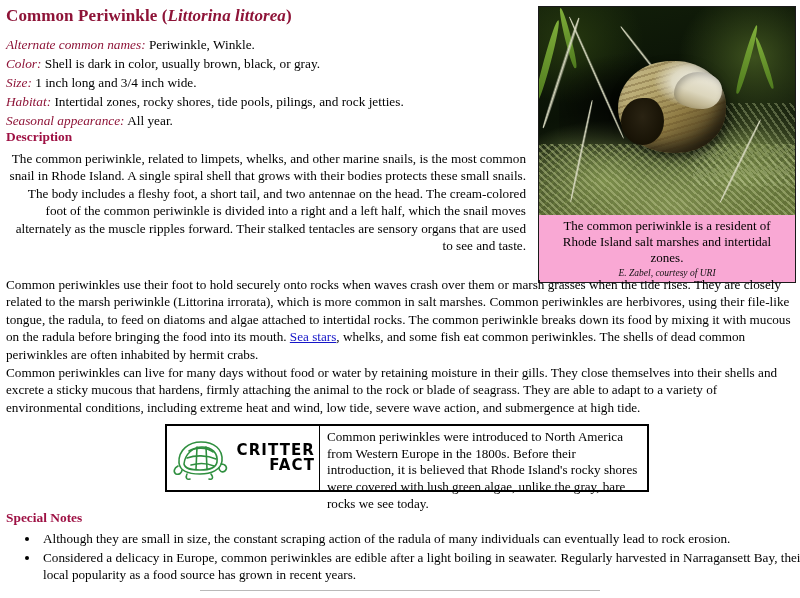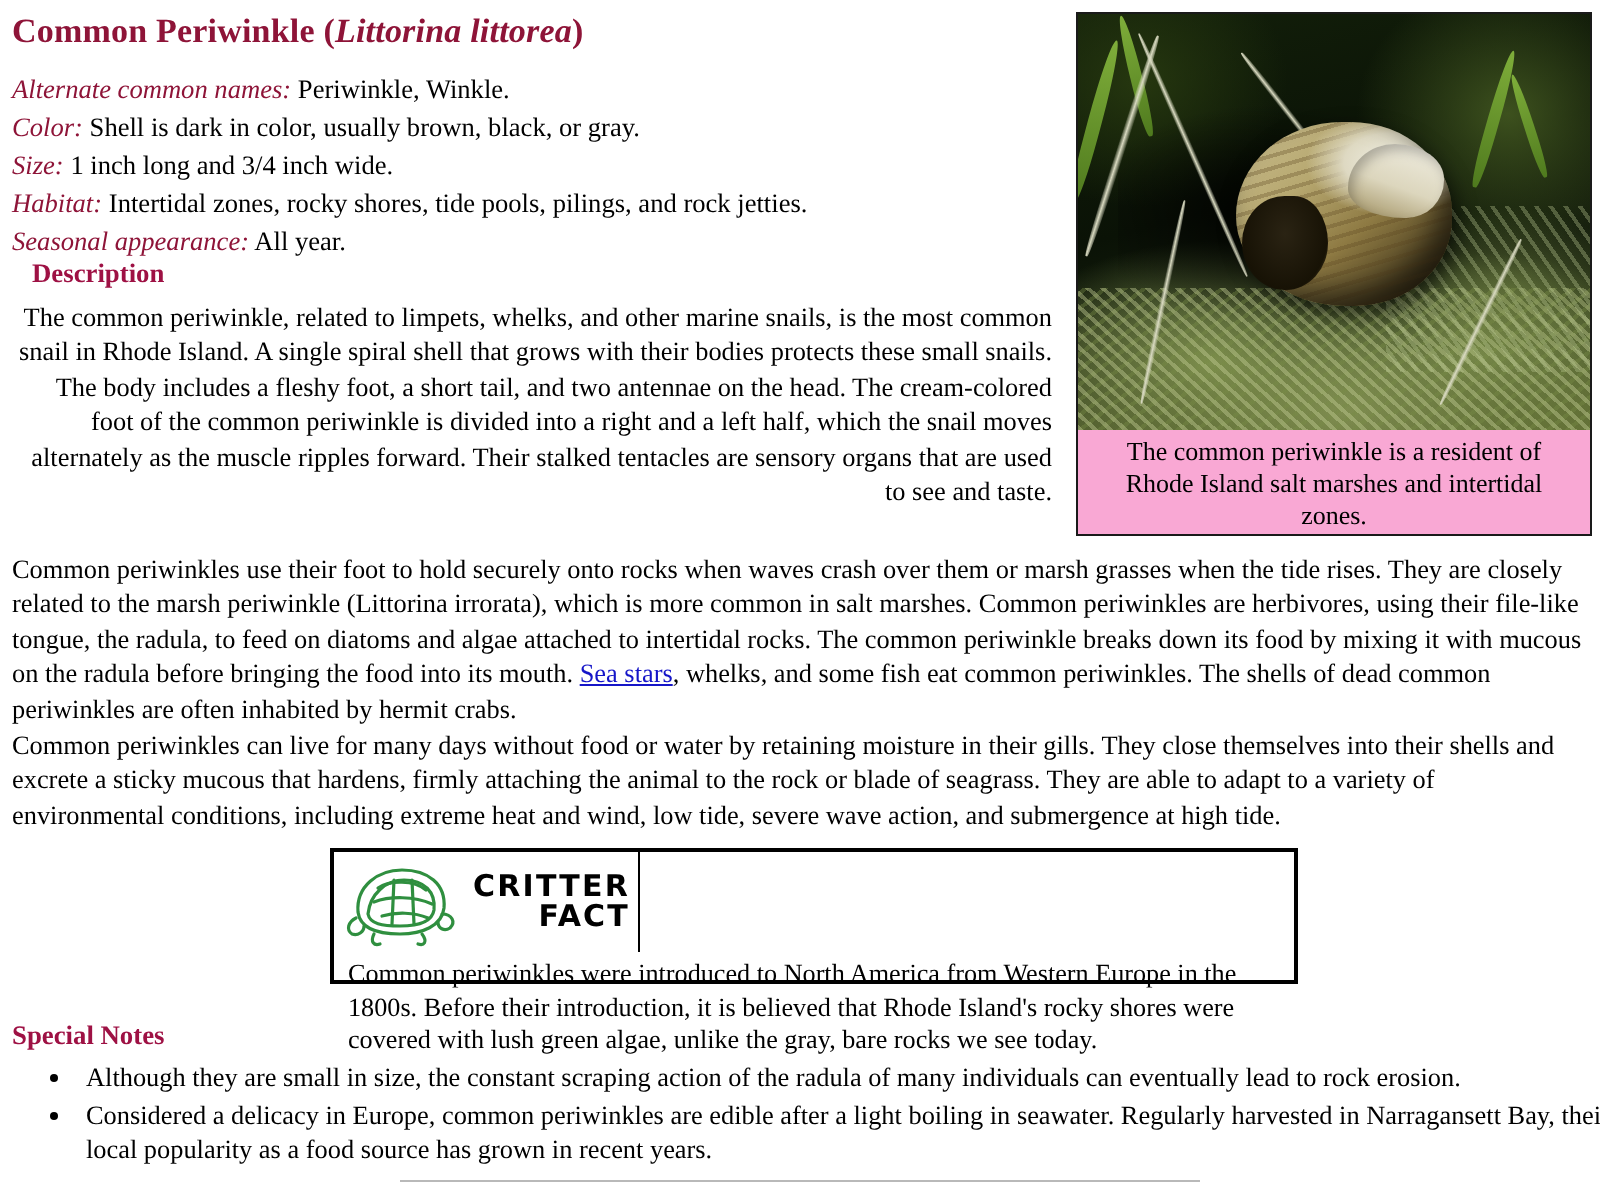--- a/index.html
+++ b/index.html
@@ -133,21 +133,21 @@
   .title em { font-style: italic; }
 
   .facts { position: absolute; left: 6px; top: 36px; width: 520px; }
   .fact-line { font-size: 13.3px; line-height: 1.42; }
   .fact-label { font-style: italic; color: #8e1438; }
 
   .h2 {
     font-size: 13.4px; font-weight: bold; color: #9e1144;
     margin: 0;
   }
-  .desc-head { position: absolute; left: 16px; top: 128px; }
+  .desc-head { position: absolute; left: 6px; top: 128px; }
   .desc-body {
     position: absolute; left: 6px; top: 150px; width: 520px;
     text-align: right; line-height: 1.32;
   }
 
   .lh-head { position: absolute; left: 6px; top: 251px; }
   .lh-p1 {
     position: absolute; left: 6px; top: 276px; width: 790px; line-height: 1.32;
   }
   .lh-p2 {
@@ -156,21 +156,20 @@
   a.link { color: #1515c8; text-decoration: underline; }
 
   
   .critter-box {
     position: absolute; left: 165px; top: 424px;
     width: 484px; height: 68px;
     border: 2px solid #000000;
     background: #ffffff;
     display: flex; align-items: stretch;
     box-sizing: border-box;
-    flex-direction: column;
   }
   .critter-badge {
     width: 153px; flex: none;
     display: flex; align-items: center; justify-content: flex-start;
     border-right: 1.5px solid #000;
     padding-left: 2px;
     box-sizing: border-box;
   }
   .critter-icon { width: 62px; height: 50px; flex: none; }
   .critter-words {
@@ -222,20 +221,21 @@
       <div class="blade b2"></div>
       <div class="blade b3"></div>
       <div class="blade b4"></div>
       <div class="blade b5"></div>
       <div class="snail">
         <div class="snail-dark"></div>
         <div class="snail-lip"></div>
       </div>
     </div>
     <div class="photo-caption">The common periwinkle is a resident of Rhode Island salt marshes and intertidal zones.</div>
+    <div class="photo-credit">E. Zabel, courtesy of URI</div>
   </div>
 
   <div class="facts">
     <div class="fact-line">
       <span class="fact-label">Alternate common names:</span>
       <span>Periwinkle, Winkle.</span>
     </div>
     <div class="fact-line">
       <span class="fact-label">Color:</span>
       <span>Shell is dark in color, usually brown, black, or gray.</span>

